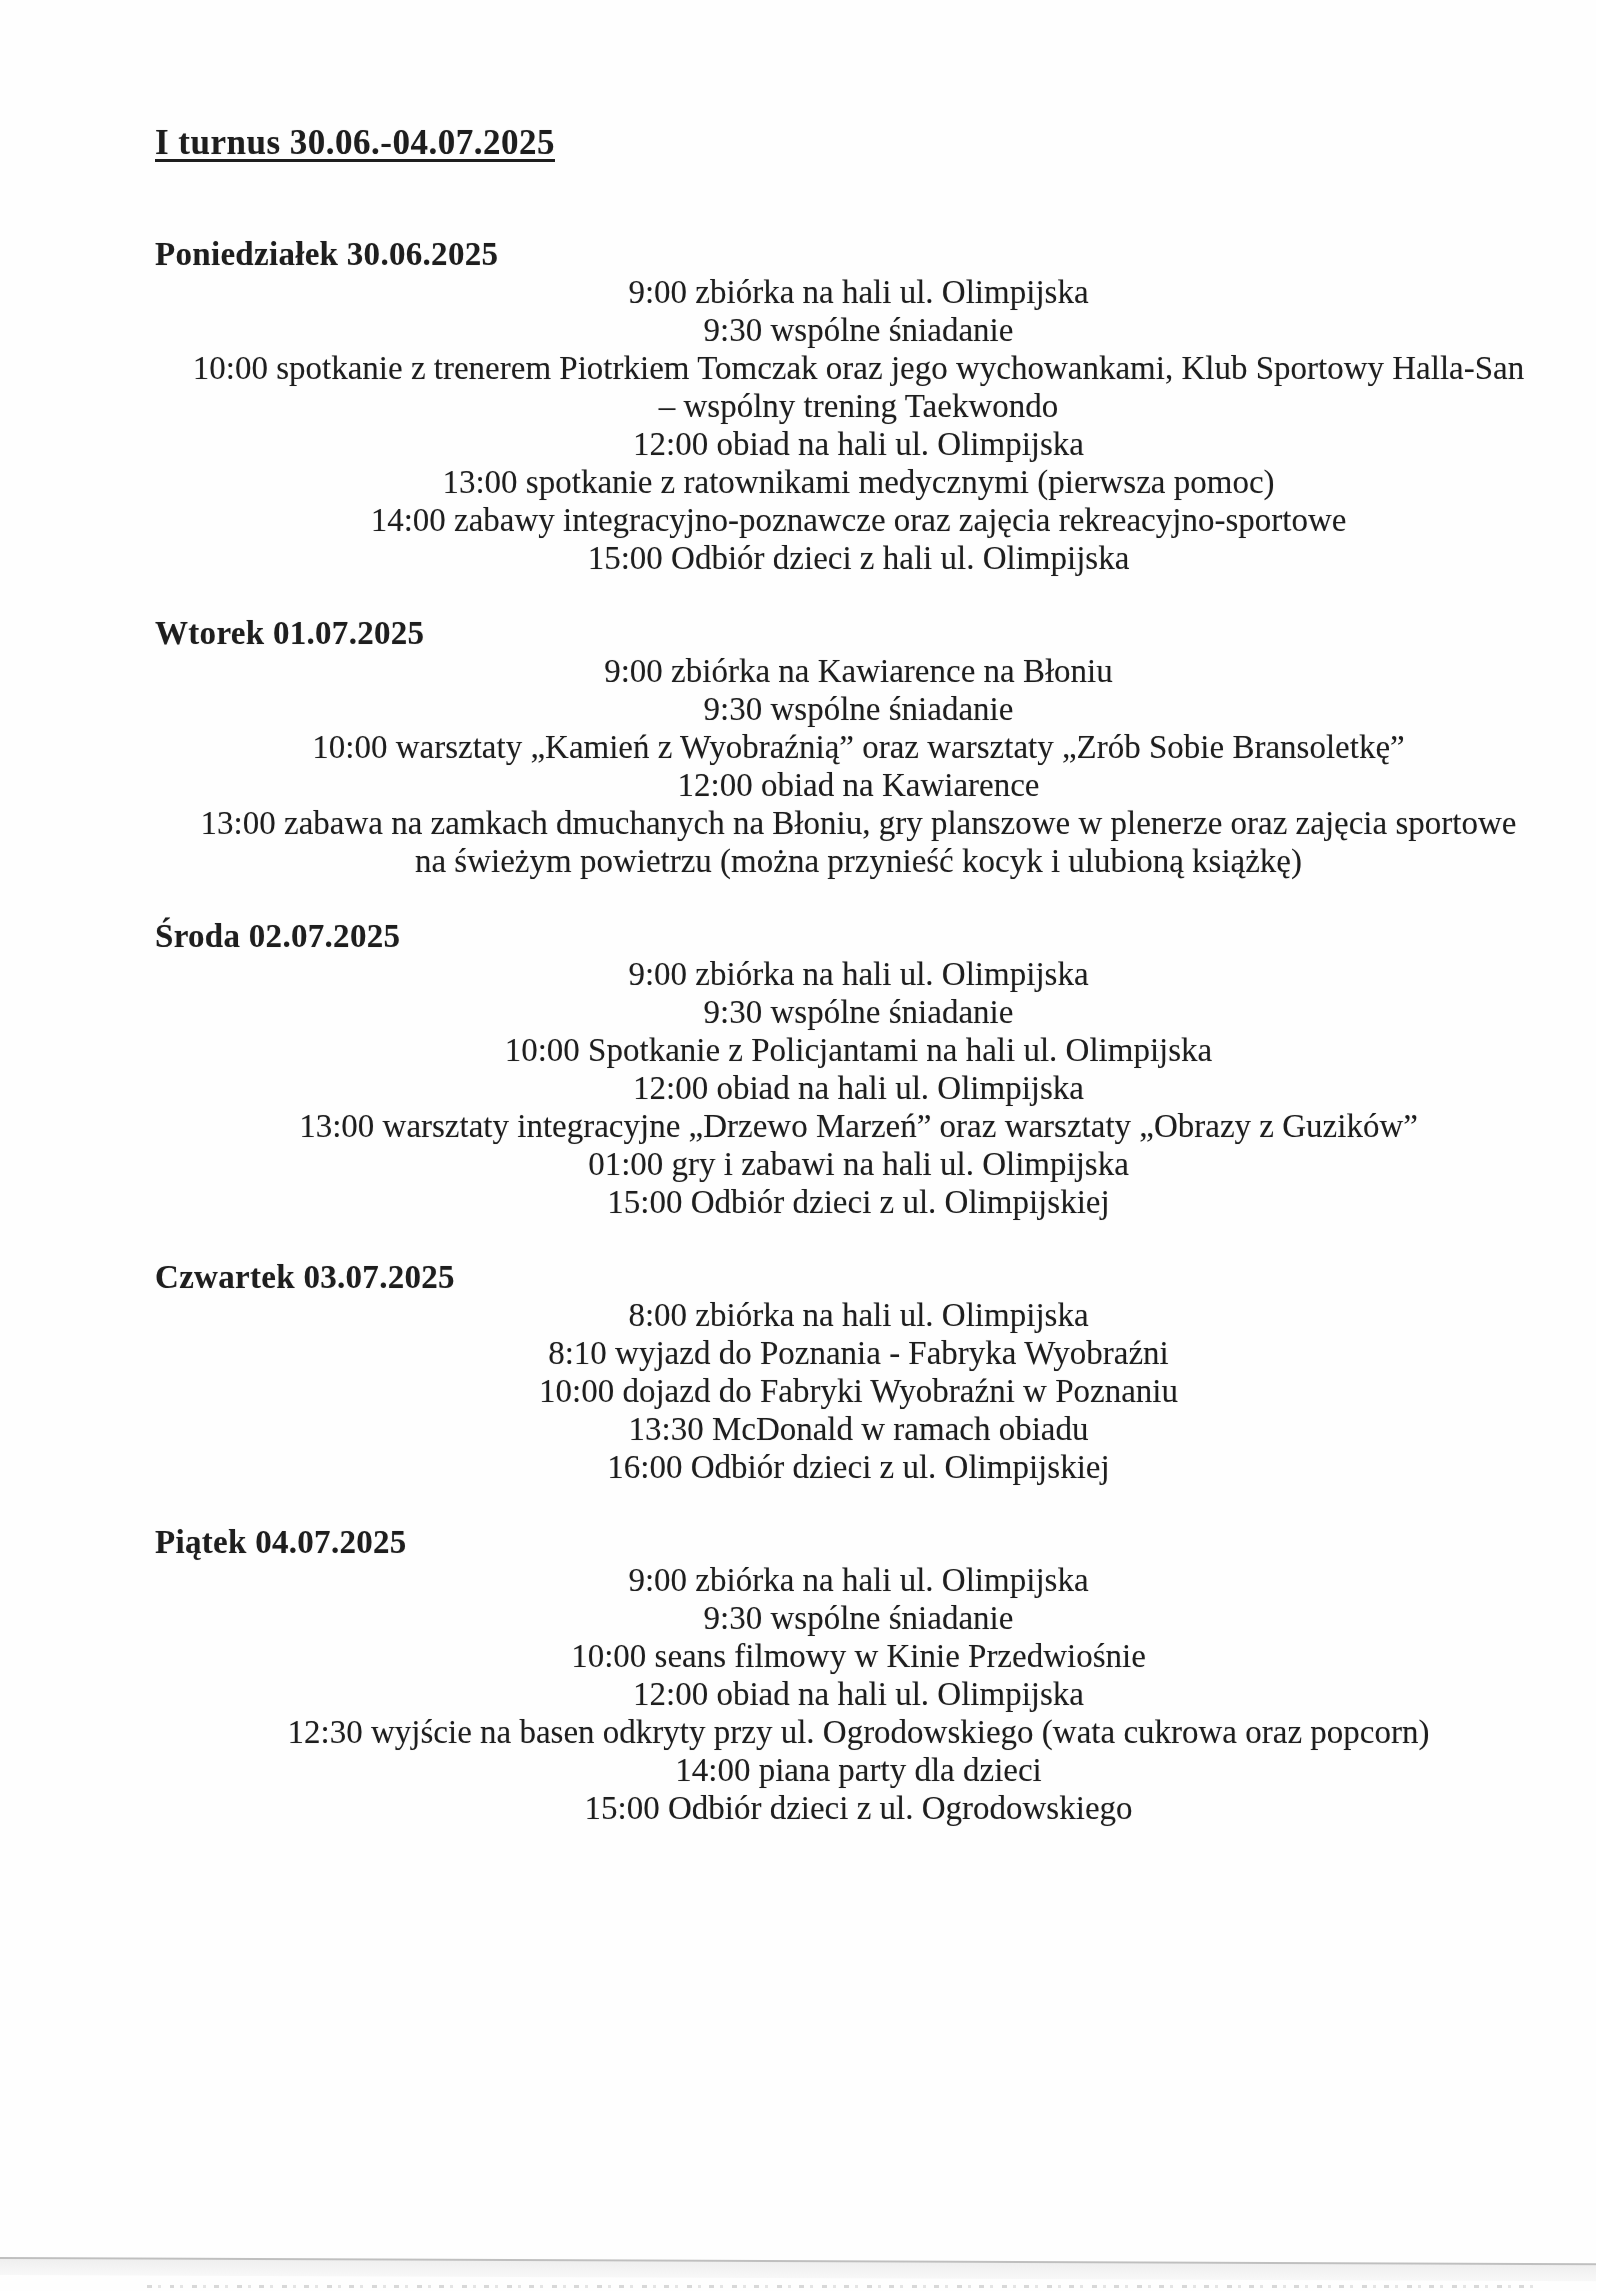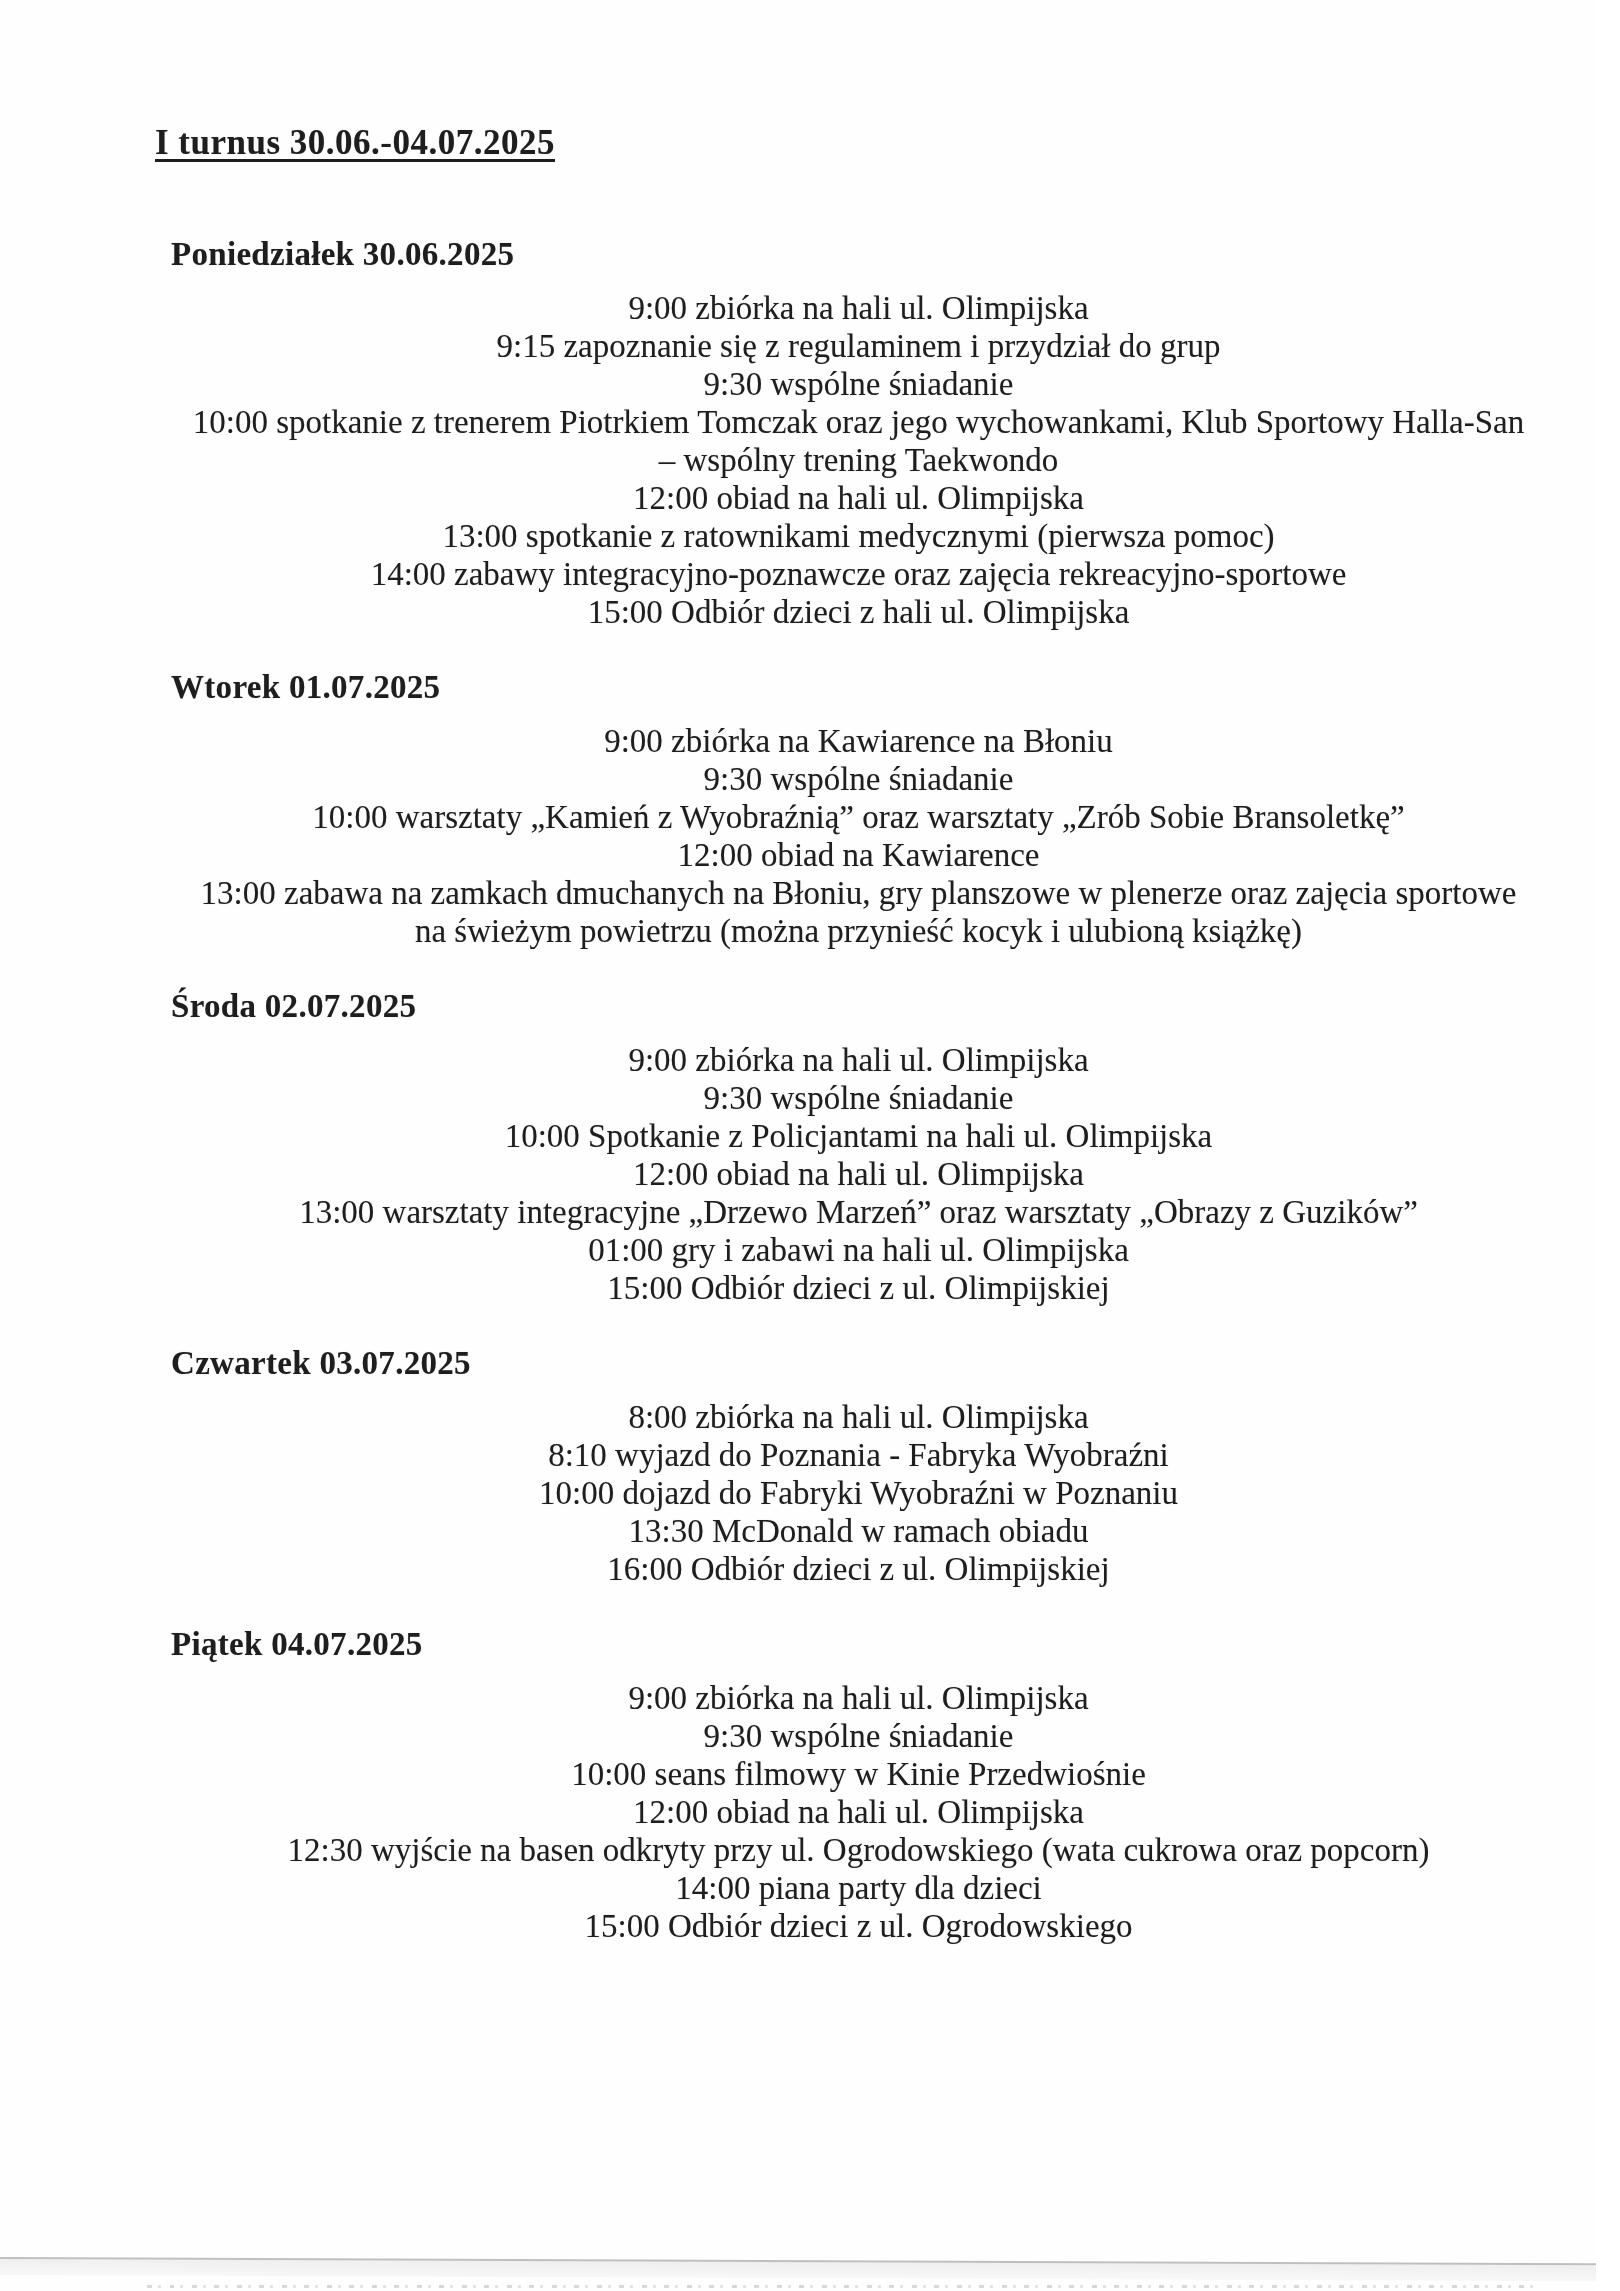--- a/index.html
+++ b/index.html
@@ -34,21 +34,21 @@
     margin: 0 0 73px 0;
     letter-spacing: 0.5px;
   }
   .day {
     margin: 37px 0 0 0;
   }
   .day-header {
     font-size: 33px;
     line-height: 38px;
     font-weight: bold;
-    margin: 16px;
+    margin: 0;
     letter-spacing: 0.3px;
   }
   .line {
     font-size: 33px;
     line-height: 38px;
     margin: 0;
     white-space: nowrap;
     text-align: center;
   }
   
@@ -82,21 +82,20 @@
 </head>
 <body>
 
 <div class="page">
   <div class="content">
     <h1 class="title">I turnus 30.06.-04.07.2025</h1>
     <div id="days">
   <section class="day">
     <h2 class="day-header">Poniedziałek 30.06.2025</h2>
   <p class="line">9:00 zbiórka na hali ul. Olimpijska</p>
-          <p class="line">9:15 zapoznanie się z regulaminem i przydział do grup</p>
           <p class="line">9:30 wspólne śniadanie</p>
           <p class="line">10:00 spotkanie z trenerem Piotrkiem Tomczak oraz jego wychowankami, Klub Sportowy Halla-San</p>
           <p class="line">– wspólny trening Taekwondo</p>
           <p class="line">12:00 obiad na hali ul. Olimpijska</p>
           <p class="line">13:00 spotkanie z ratownikami medycznymi (pierwsza pomoc)</p>
           <p class="line">14:00 zabawy integracyjno-poznawcze oraz zajęcia rekreacyjno-sportowe</p>
           <p class="line">15:00 Odbiór dzieci z hali ul. Olimpijska</p>
         </section>
 
   <section class="day">

